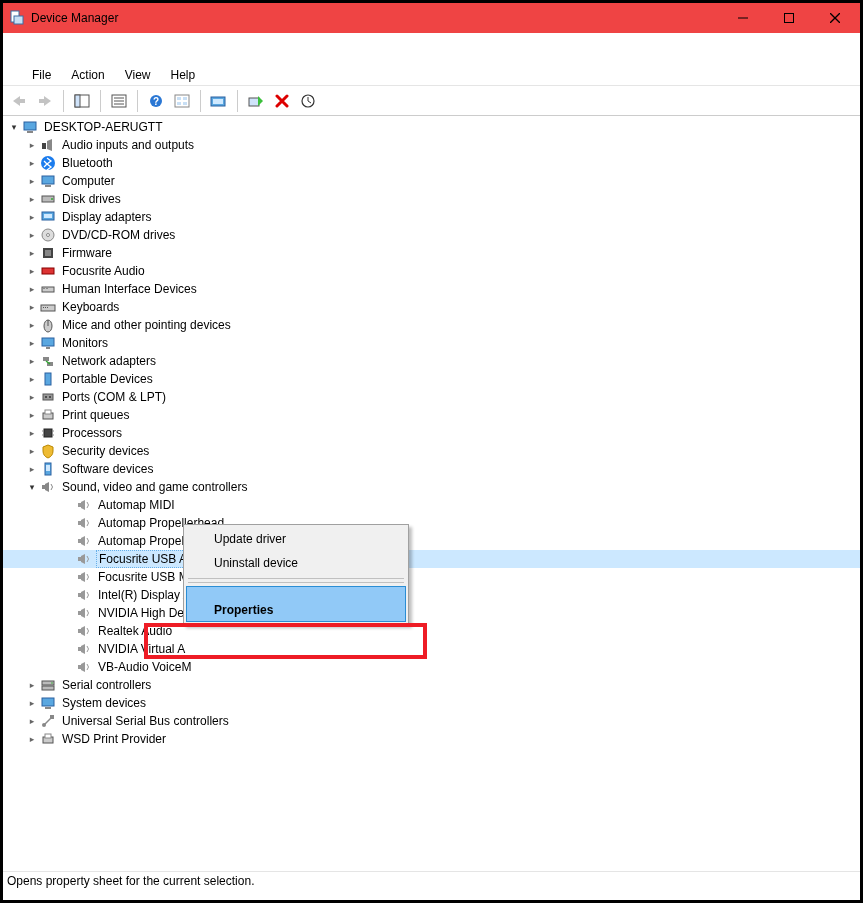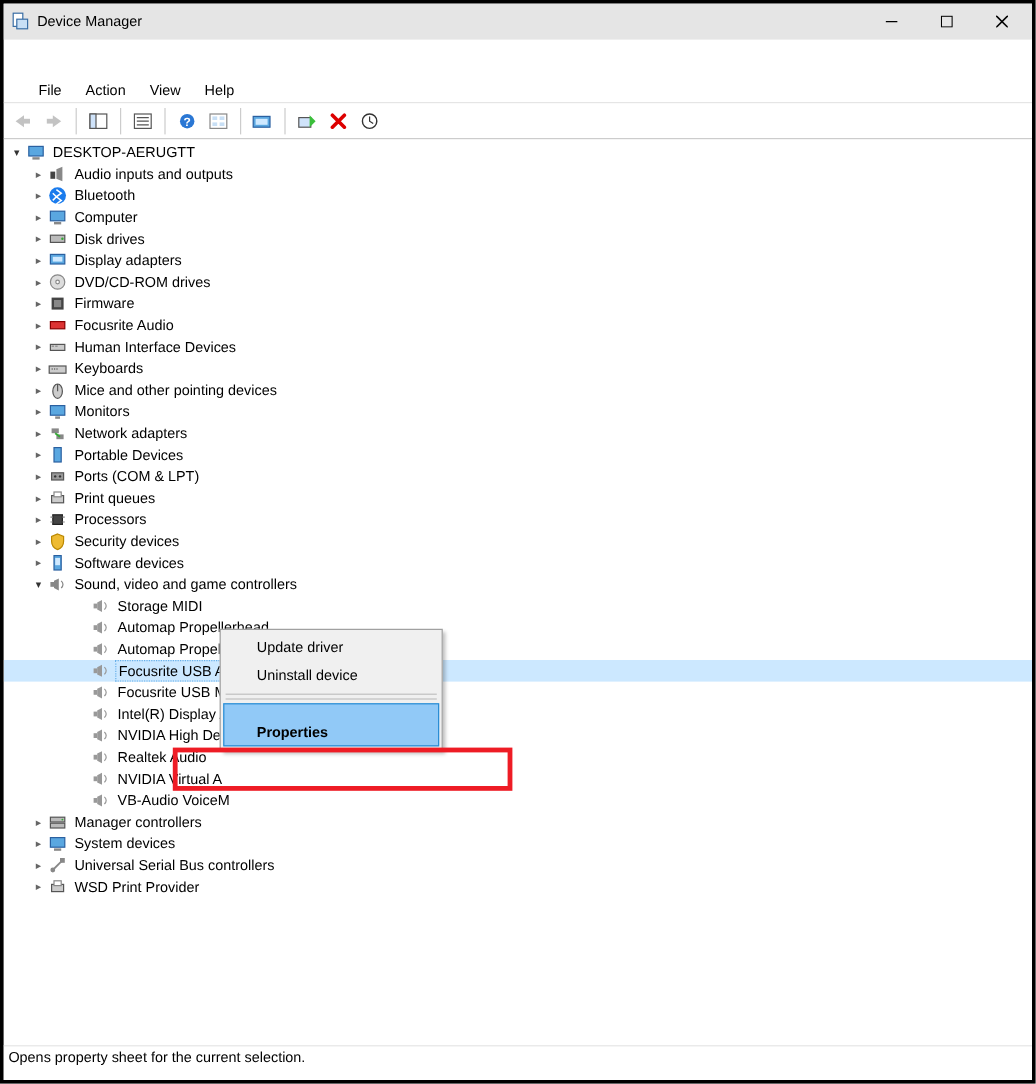--- a/index.html
+++ b/index.html
@@ -11,21 +11,21 @@
       height: 903px;
       border: 3px solid #000;
       overflow: hidden;
       position: relative;
     }
     .titlebar {
       display: flex;
       align-items: center;
       height: 30px;
       padding: 0 2px 0 6px;
-      background: #e5e5e5;
+      background: #ef4444;
     }
     .titlebar .app-icon {
       width: 16px; height: 16px;
       margin-right: 6px;
     }
     .titlebar .title { flex: 1; font-size: 12px; }
     .win-btn {
       width: 46px; height: 30px;
       display: flex; align-items: center; justify-content: center;
       cursor: default;
@@ -89,21 +89,21 @@
       border: 1px dotted #66afe9;
     }
     .indent-0 { padding-left: 4px; }
     .indent-1 { padding-left: 22px; }
     .indent-2 { padding-left: 58px; }
     .node.selected { background: #cce8ff; }
     .ctx-menu {
       position: absolute;
       left: 180px;
       top: 521px;
-      width: 186px;
+      width: 226px;
       background: #f0f0f0;
       border: 1px solid #a0a0a0;
       box-shadow: 3px 3px 3px rgba(0,0,0,0.25);
       padding: 2px;
       z-index: 5;
     }
     .ctx-item {
       padding: 5px 10px 5px 28px;
       font-size: 12px;
       cursor: default;
@@ -466,21 +466,21 @@
   </div>
     <div class="node indent-2">
         <span class="arrow"></span>
         <span class="nicon">
         <svg width="16" height="16">
           <rect x="2" y="6" width="3" height="4" fill="#999"></rect>
           <path d="M5 5 L9 3 L9 13 L5 11 Z" fill="#999"></path>
           <path d="M11 5 Q14 8 11 11" stroke="#999" fill="none"></path>
         </svg>
       </span>
-        <span class="label">Storage MIDI</span>
+        <span class="label">Automap MIDI</span>
       </div>
     <div class="node indent-2">
         <span class="arrow"></span>
         <span class="nicon">
         <svg width="16" height="16">
           <rect x="2" y="6" width="3" height="4" fill="#999"></rect>
           <path d="M5 5 L9 3 L9 13 L5 11 Z" fill="#999"></path>
           <path d="M11 5 Q14 8 11 11" stroke="#999" fill="none"></path>
         </svg>
       </span>
@@ -576,21 +576,21 @@
       </div>
     <div class="node indent-1">
     <span class="arrow">▸</span>
     <span class="nicon">
         <svg width="16" height="16">
           <rect x="2" y="4" width="12" height="4" fill="#bbb" stroke="#555"></rect>
           <rect x="2" y="9" width="12" height="4" fill="#bbb" stroke="#555"></rect>
           <circle cx="12" cy="6" r="0.8" fill="#3a3"></circle>
         </svg>
       </span>
-    <span class="label">Manager controllers</span>
+    <span class="label">Serial controllers</span>
   </div>
     <div class="node indent-1">
     <span class="arrow">▸</span>
     <span class="nicon">
         <svg width="16" height="16">
           <rect x="2" y="3" width="12" height="8" fill="#5aa7e0" stroke="#2a60a0"></rect>
           <rect x="5" y="12" width="6" height="2" fill="#888"></rect>
         </svg>
       </span>
     <span class="label">System devices</span>

